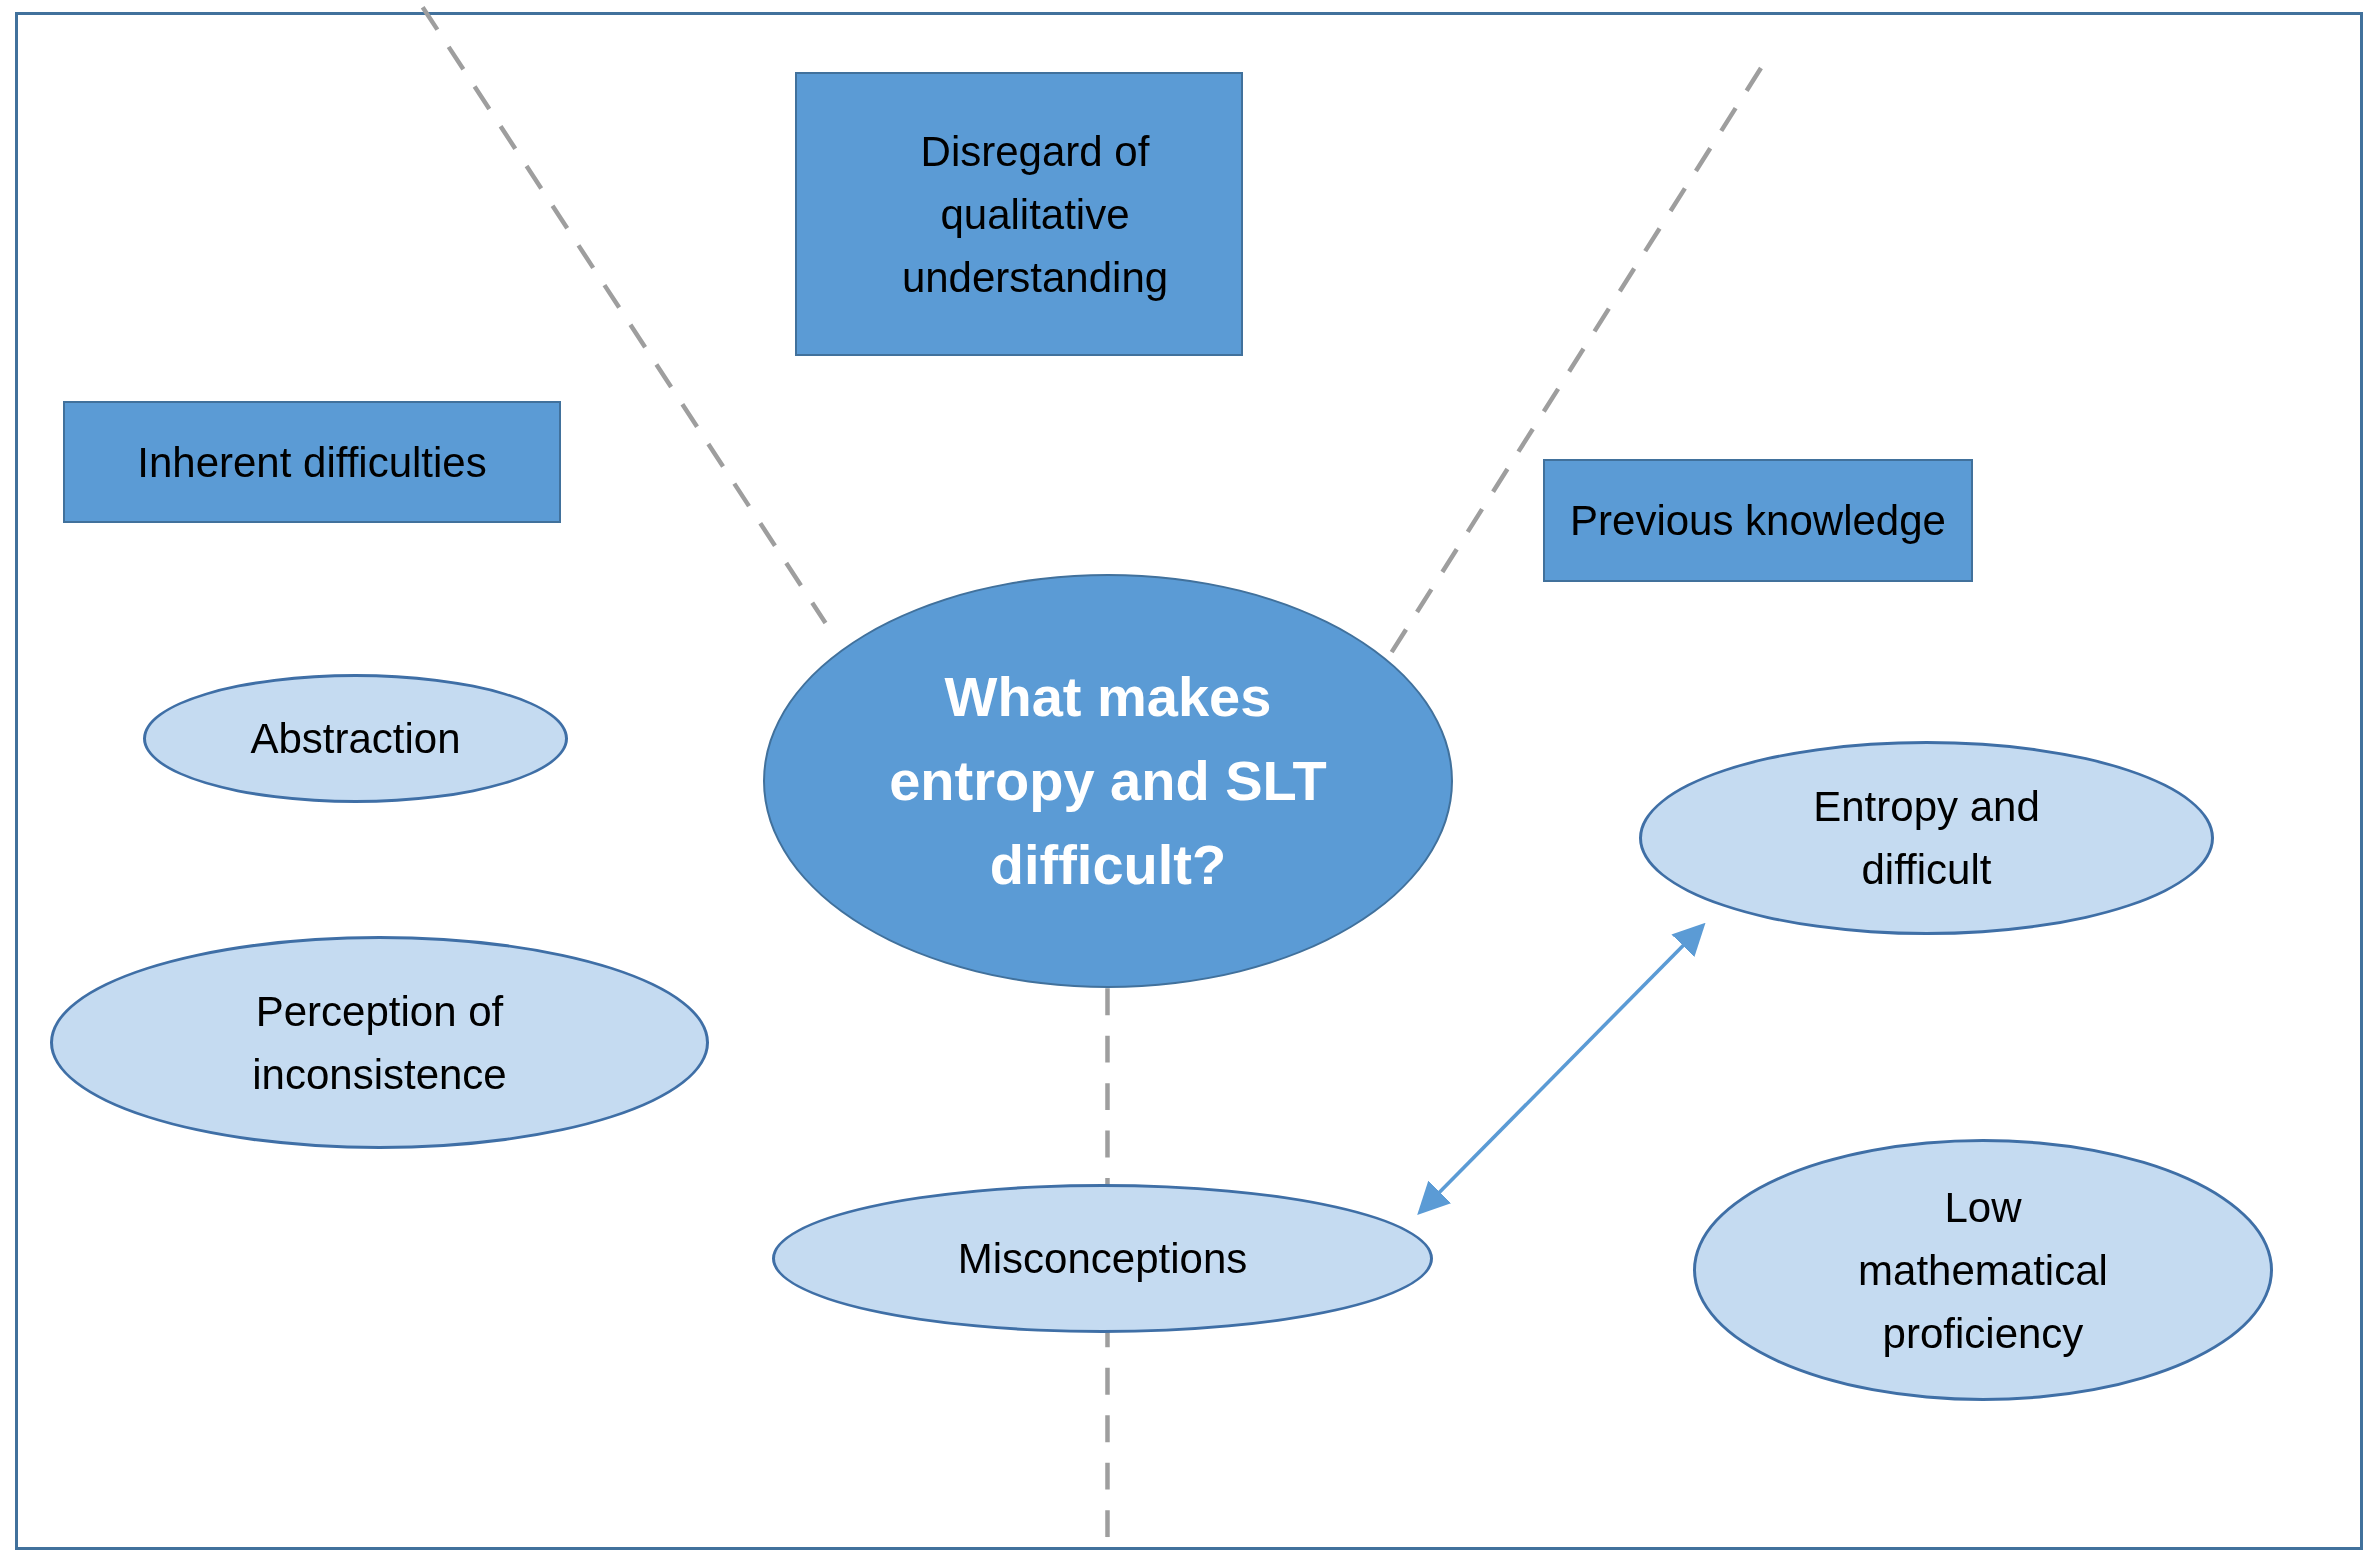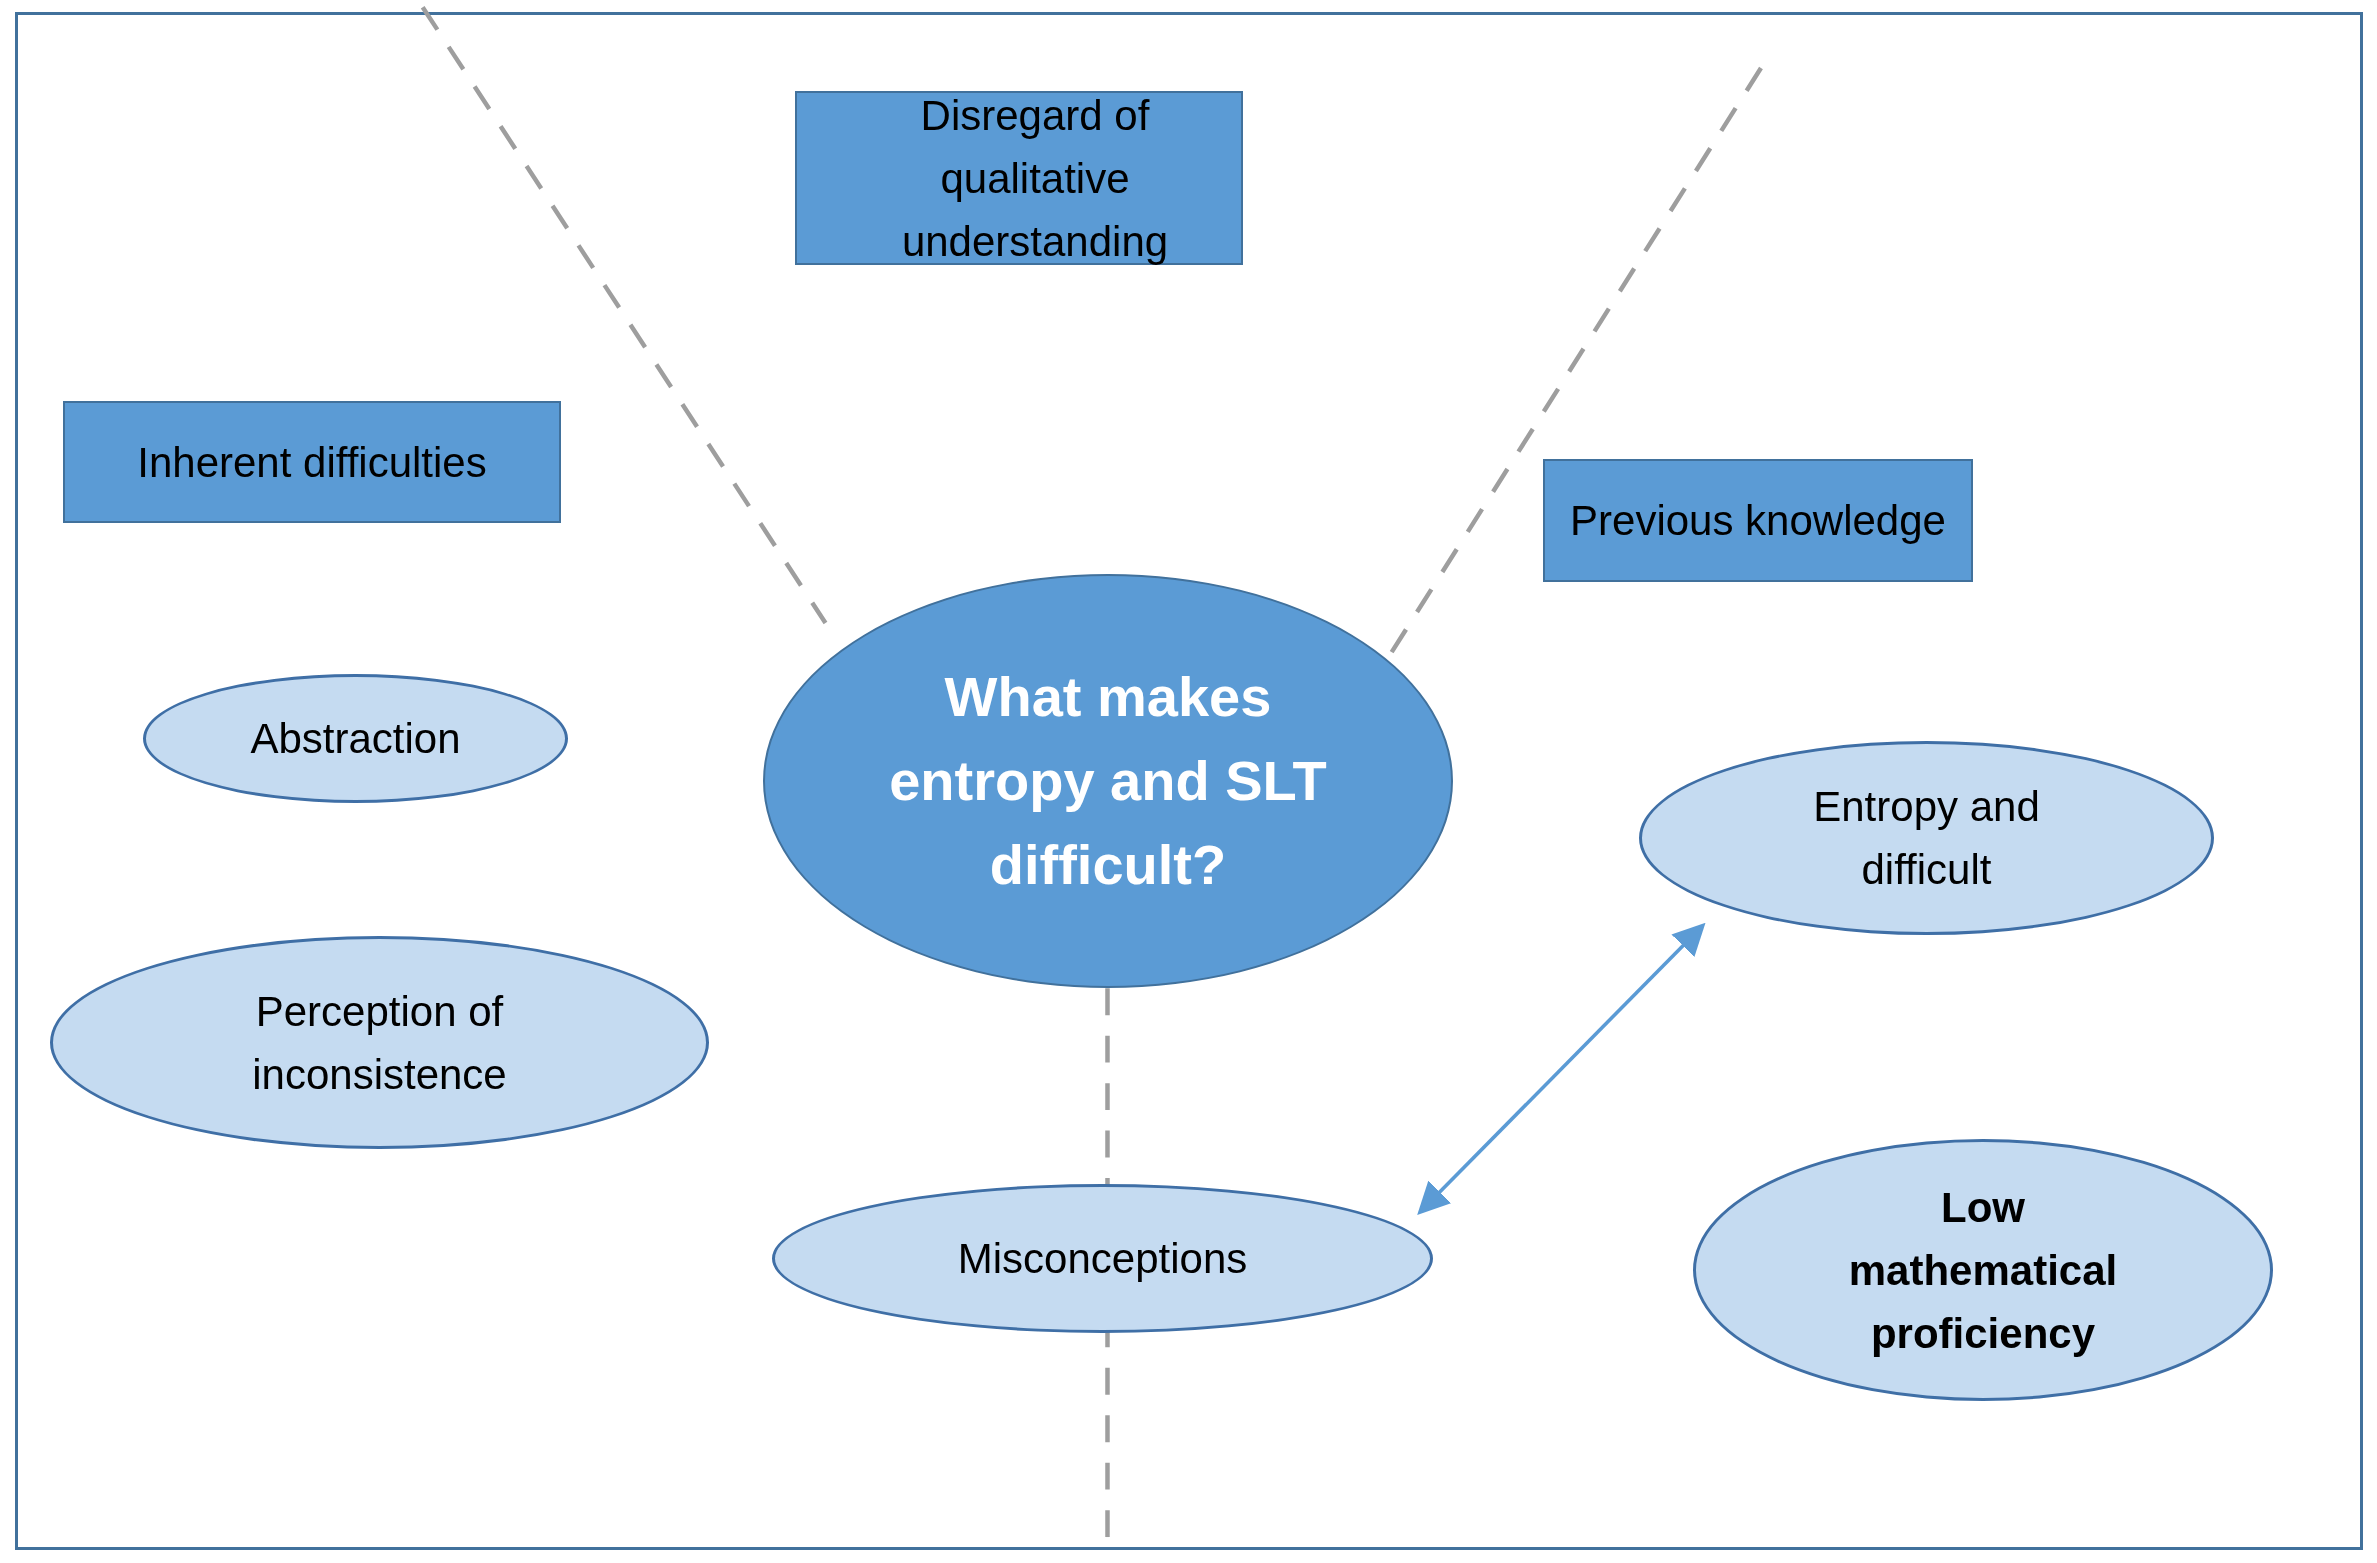--- a/index.html
+++ b/index.html
@@ -67,34 +67,34 @@
     background: var(--center_fill, #5b9bd5);
     border: 2.7px solid var(--center_border, #41719c);
     border-radius: 50%;
     color: var(--center_text, #ffffff);
     font-size: 56px;
     line-height: 1.5;
   }
   .node span { display: inline-block; }
 
   
-  #box-disregard   { left: 795px;  top: 91px;   width: 448px; height: 174px; padding-left: 32px; }
+  #box-disregard   { left: 795px;  top: 72px;   width: 448px; height: 284px; padding-left: 32px; }
   #box-disregard span { max-width: 322px; }
   #box-inherent    { left: 63px;   top: 401px;  width: 498px; height: 122px; }
   #box-previous    { left: 1543px; top: 459px;  width: 430px; height: 123px; }
   #oval-center     { left: 763px;  top: 574px;  width: 690px; height: 414px; }
   #oval-center span { max-width: 466px; font-weight: bold; }
   #oval-abstraction{ left: 143px;  top: 674px;  width: 425px; height: 129px; }
   #oval-perception { left: 50px;   top: 936px; width: 659px; height: 213px; }
   #oval-perception span { max-width: 304px; }
   #oval-misconceptions { left: 772px; top: 1184px; width: 661px; height: 149px; }
   #oval-entropy    { left: 1639px; top: 741px;  width: 575px; height: 194px; }
   #oval-entropy span { max-width: 269px; }
   #oval-lowmath    { left: 1693px; top: 1139px; width: 580px; height: 262px; }
-  #oval-lowmath span { max-width: 296px; font-weight: bold; }
+  #oval-lowmath span { max-width: 296px; }
 </style>
 </head>
 <body>
 
 <div class="stage">
 
   <div class="frame"></div>
 
   <svg class="lines" width="2377" height="1563" viewBox="0 0 2655 1746">
     <defs>

